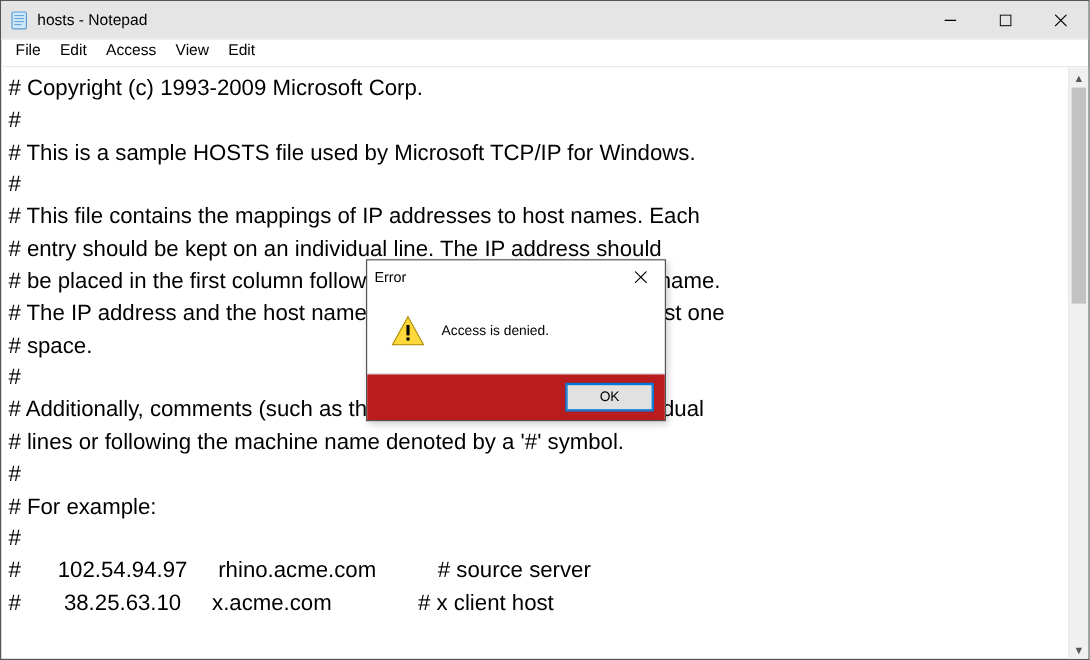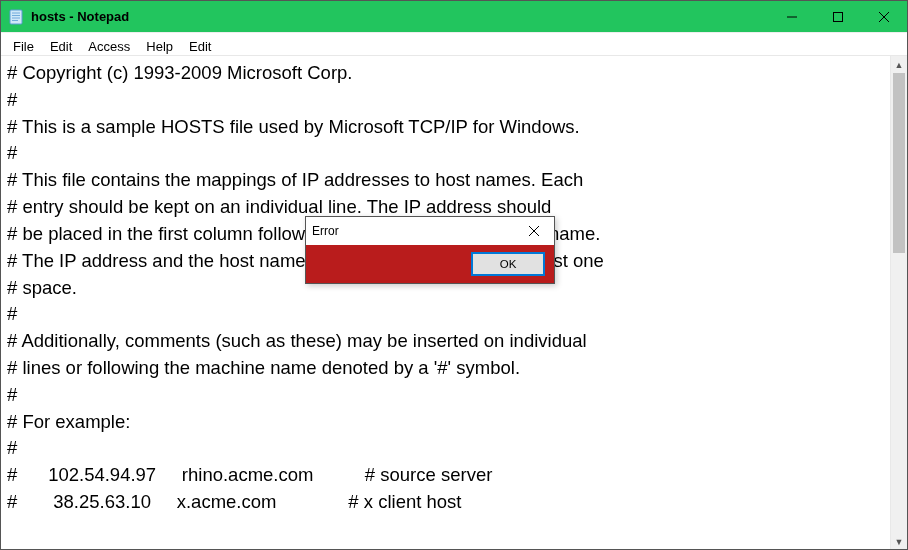--- a/index.html
+++ b/index.html
@@ -8,25 +8,24 @@
     font-family: "Segoe UI", Tahoma, sans-serif;
     background: #fff;
     width: 908px;
     height: 550px;
     overflow: hidden;
     position: relative;
     border: 1px solid #555;
   }
   .titlebar {
     height: 32px;
-    background: #22c55e;
+    background: #e5e5e5;
     display: flex;
     align-items: center;
     border-bottom: 1px solid #eee;
-    font-weight: bold;
   }
   .titlebar .app-icon {
     width: 18px;
     height: 18px;
     margin: 0 6px 0 6px;
     display: flex;
     align-items: center;
     justify-content: center;
   }
   .titlebar .title {
@@ -43,21 +42,21 @@
     height: 100%;
     display: flex;
     align-items: center;
     justify-content: center;
     font-size: 14px;
     color: #000;
   }
   .menubar {
     height: 22px;
     display: flex;
-    align-items: flex-end;
+    align-items: flex-start;
     padding: 0 4px;
     font-size: 13px;
     color: #000;
     gap: 0;
   }
   .menubar .menu-item {
     padding: 1px 8px;
   }
   .divider {
     height: 1px;
@@ -195,21 +194,21 @@
           <line x1="10" y1="0" x2="0" y2="10" stroke="#000" stroke-width="1"></line>
         </svg>
     </div>
   </div>
 </div>
 
 <div class="menubar">
   <div class="menu-item">File</div>
   <div class="menu-item">Edit</div>
   <div class="menu-item">Access</div>
-  <div class="menu-item">Help</div>
+  <div class="menu-item">View</div>
   <div class="menu-item">Edit</div>
 </div>
 <div class="divider"></div>
 
 <div class="editor-wrap">
   <div class="editor"># Copyright (c) 1993-2009 Microsoft Corp.
 #
 # This is a sample HOSTS file used by Microsoft TCP/IP for Windows.
 #
 # This file contains the mappings of IP addresses to host names. Each
@@ -235,16 +234,24 @@
 <div class="dialog">
   <div class="dialog-title">
     <span>Error</span>
     <div class="dialog-close">
       <svg width="10" height="10" viewBox="0 0 10 10">
           <line x1="0" y1="0" x2="10" y2="10" stroke="#000" stroke-width="1"></line>
           <line x1="10" y1="0" x2="0" y2="10" stroke="#000" stroke-width="1"></line>
         </svg>
     </div>
   </div>
+  <div class="dialog-body">
+    <svg class="warn-icon" viewBox="0 0 32 30">
+      <polygon points="16,1 31,28 1,28" fill="#ffd93b" stroke="#a88700" stroke-width="1"></polygon>
+      <rect x="14.5" y="9" width="3" height="10" fill="#000"></rect>
+      <rect x="14.5" y="21" width="3" height="3" fill="#000"></rect>
+    </svg>
+    <div class="dialog-msg">Access is denied.</div>
+  </div>
   <div class="dialog-footer">
     <div class="ok-btn">OK</div>
   </div>
 </div>
 
 </body></html>

